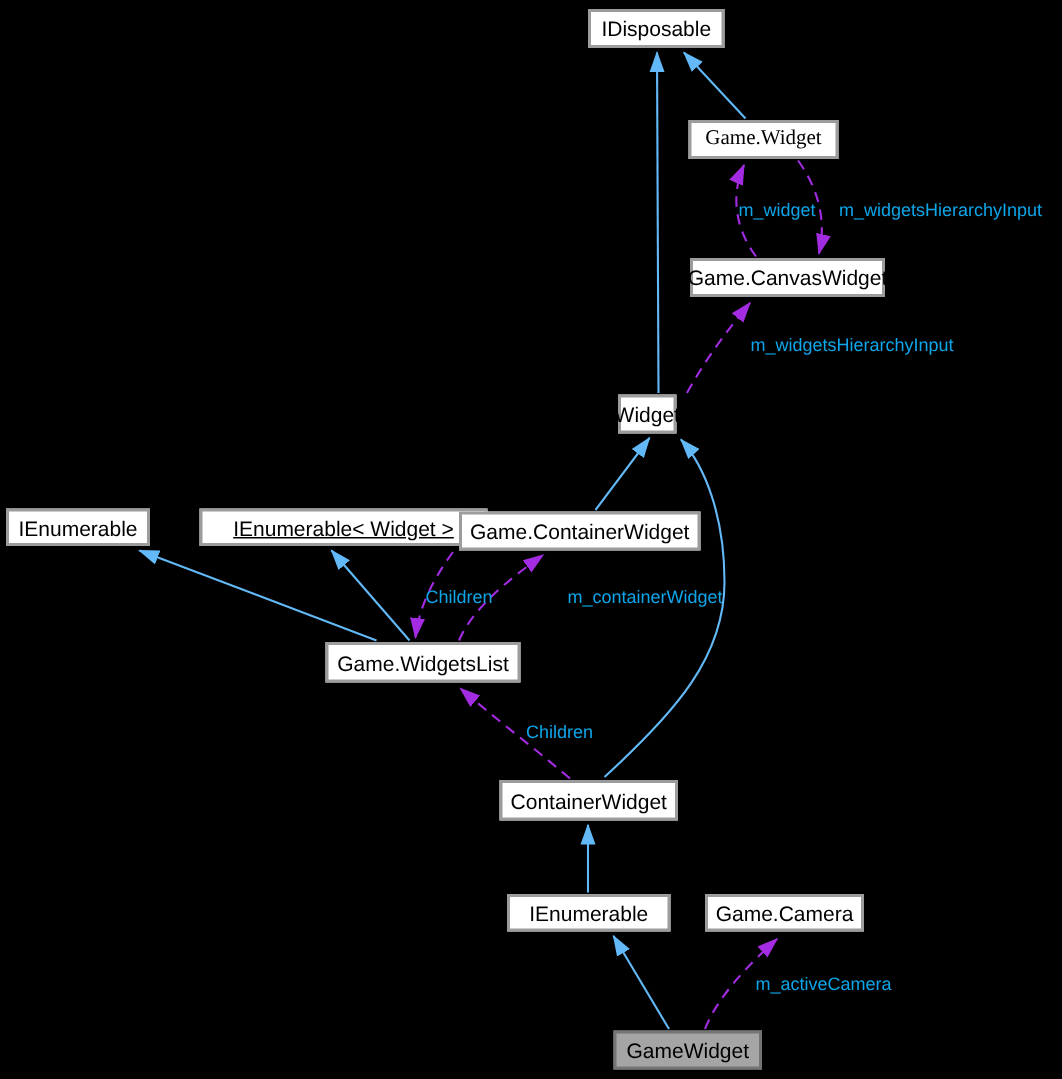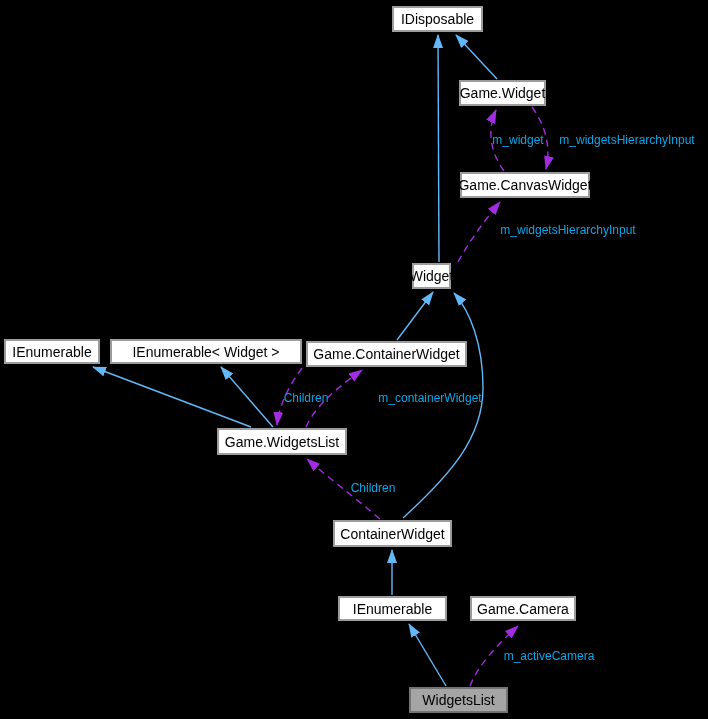--- a/index.html
+++ b/index.html
@@ -76,31 +76,31 @@
       <path d="M446,686 L409,624" fill="none" stroke="#63b9f7" stroke-width="1.4" marker-end="url(#arrow-blue)"></path>
       <path d="M504,171 C490,152 487,130 496,110" fill="none" stroke="#a32ce3" stroke-width="1.4" stroke-dasharray="7,5" marker-end="url(#arrow-purple)"></path>
       <path d="M532,107 C546,126 551,148 546,169" fill="none" stroke="#a32ce3" stroke-width="1.4" stroke-dasharray="7,5" marker-end="url(#arrow-purple)"></path>
       <path d="M458,262 C470,240 485,220 500,202" fill="none" stroke="#a32ce3" stroke-width="1.4" stroke-dasharray="7,5" marker-end="url(#arrow-purple)"></path>
       <path d="M302,368 C288,387 279,406 277,425" fill="none" stroke="#a32ce3" stroke-width="1.4" stroke-dasharray="7,5" marker-end="url(#arrow-purple)"></path>
       <path d="M306,427 C315,406 338,387 362,370" fill="none" stroke="#a32ce3" stroke-width="1.4" stroke-dasharray="7,5" marker-end="url(#arrow-purple)"></path>
       <path d="M380,519 C354,497 329,478 307,459" fill="none" stroke="#a32ce3" stroke-width="1.4" stroke-dasharray="7,5" marker-end="url(#arrow-purple)"></path>
       <path d="M470,686 C478,665 499,643 518,626" fill="none" stroke="#a32ce3" stroke-width="1.4" stroke-dasharray="7,5" marker-end="url(#arrow-purple)"></path>
     </svg>
 <div class="node" style="left: 392px; top: 6px; width: 91px; height: 26px;">IDisposable</div>
-    <div class="node" style="left: 459px; top: 80px; width: 87px; height: 26px;">Game.Widget</div>
+    <div class="node" style="left: 459px; top: 80px; width: 100px; height: 26px; font-family: Liberation Serif, serif;">Game.Widget</div>
     <div class="node" style="left: 460px; top: 172px; width: 130px; height: 26px;">Game.CanvasWidget</div>
     <div class="node" style="left: 412px; top: 263px; width: 39px; height: 26px;">Widget</div>
     <div class="node" style="left: 4px; top: 339px; width: 96px; height: 25px;">IEnumerable</div>
-    <div class="node" style="left: 110px; top: 339px; width: 192px; height: 25px;">IEnumerable&lt; Widget &gt;</div>
+    <div class="node" style="left: 133px; top: 339px; width: 192px; height: 25px; text-decoration: underline;">IEnumerable&lt; Widget &gt;</div>
     <div class="node" style="left: 306px; top: 341px; width: 161px; height: 26px;">Game.ContainerWidget</div>
     <div class="node" style="left: 217px; top: 428px; width: 130px; height: 27px; text-align: right;">Game.WidgetsList</div>
     <div class="node" style="left: 333px; top: 520px; width: 119px; height: 27px;">ContainerWidget</div>
     <div class="node" style="left: 338px; top: 596px; width: 109px; height: 25px;">IEnumerable</div>
     <div class="node" style="left: 470px; top: 596px; width: 106px; height: 25px;">Game.Camera</div>
-    <div class="node highlight" style="left: 409px; top: 687px; width: 99px; height: 26px;">WidgetsList</div>
+    <div class="node highlight" style="left: 409px; top: 687px; width: 99px; height: 26px;">GameWidget</div>
     <div class="edge-label" style="left: 518px; top: 140px;">m_widget</div>
     <div class="edge-label" style="left: 627px; top: 140px;">m_widgetsHierarchyInput</div>
     <div class="edge-label" style="left: 568px; top: 230px;">m_widgetsHierarchyInput</div>
     <div class="edge-label" style="left: 306px; top: 398px;">Children</div>
     <div class="edge-label" style="left: 430px; top: 398px; text-align: center;">m_containerWidget</div>
     <div class="edge-label" style="left: 373px; top: 488px;">Children</div>
     <div class="edge-label" style="left: 549px; top: 656px;">m_activeCamera</div>
   </div>
 
 </body></html>

